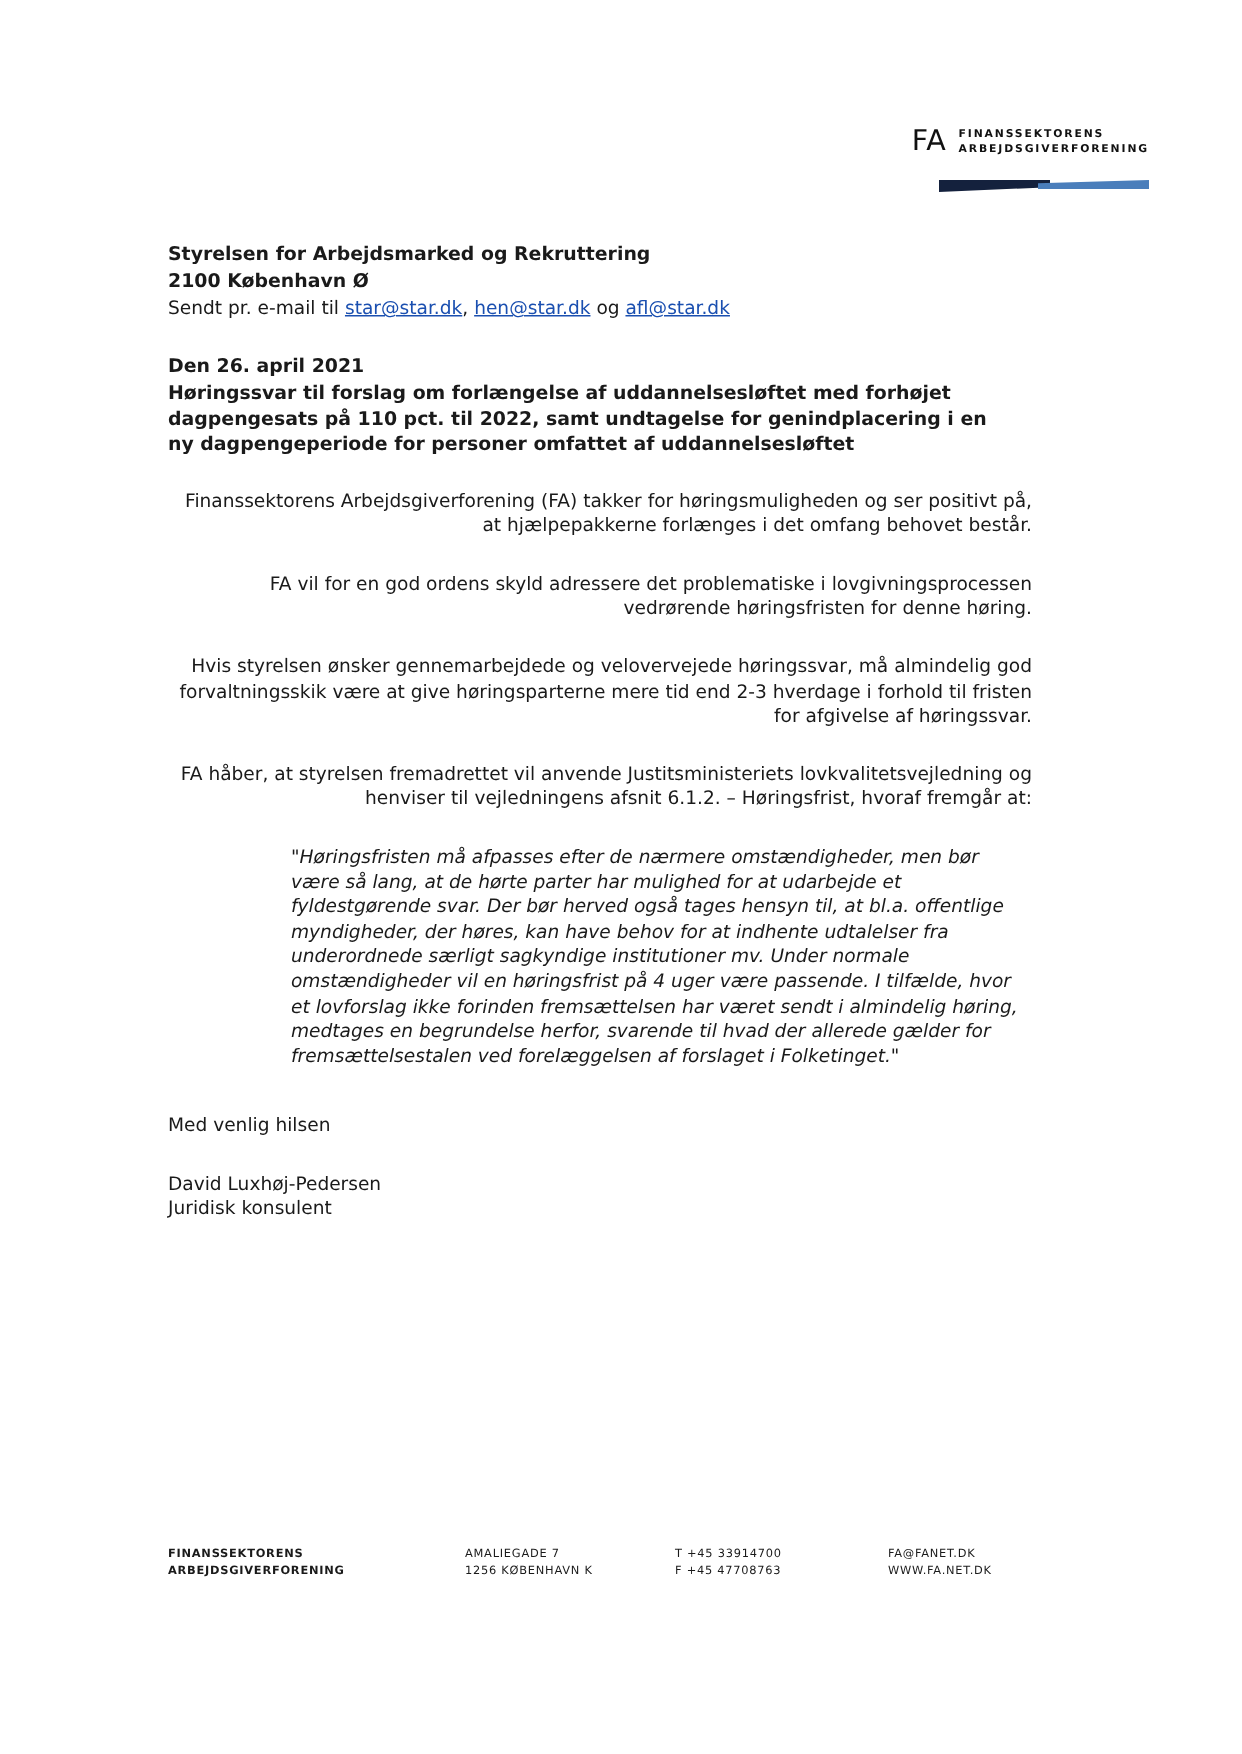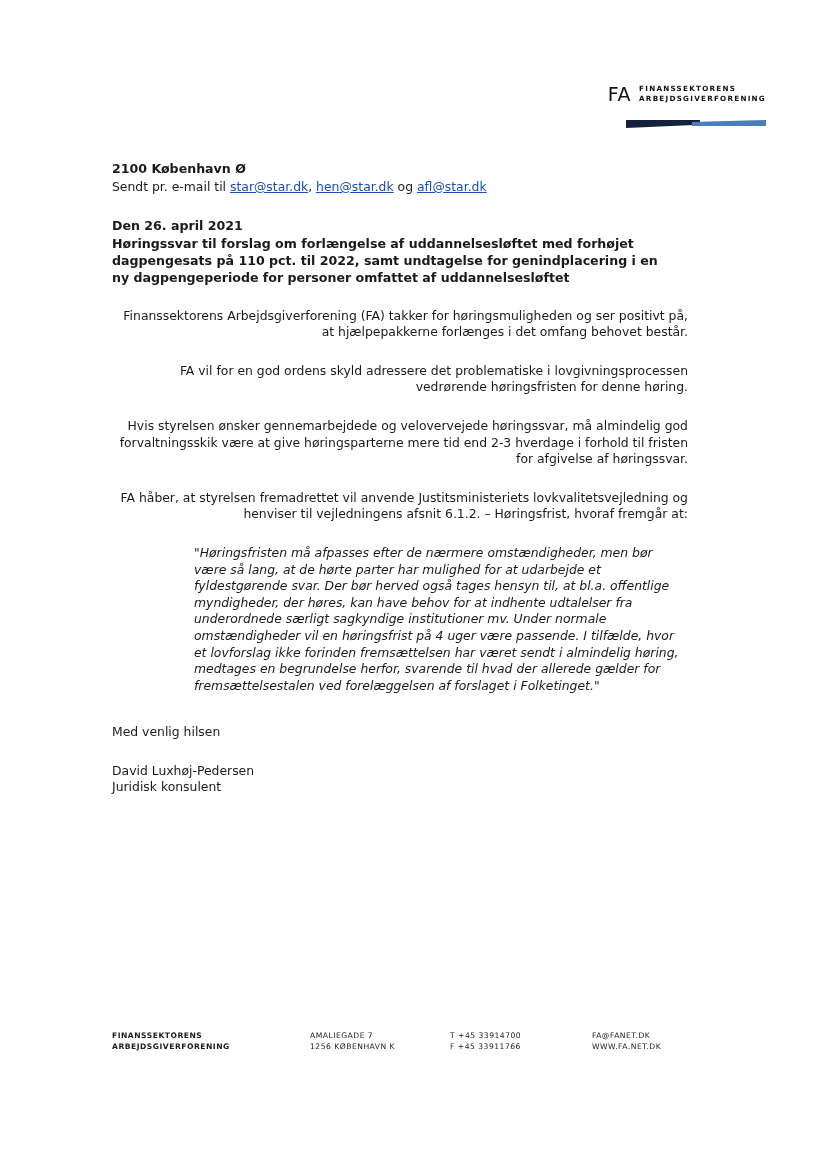--- a/index.html
+++ b/index.html
@@ -174,20 +174,21 @@
       </div>
     </div>
     <div class="logo-bar">
       <div class="dark"></div>
       <div class="blue"></div>
     </div>
   </div>
 
   <div class="content">
 
+    <div class="addr-line">Styrelsen for Arbejdsmarked og Rekruttering</div>
     <div class="addr-line">2100 København Ø</div>
 
     <div class="sent-line"><span>Sendt pr. e-mail til </span><a href="#">star@star.dk</a><span>, </span><a href="#">hen@star.dk</a><span> og </span><a href="#">afl@star.dk</a></div>
 
     <div class="date-line">Den 26. april 2021</div>
 
     <div class="subject">Høringssvar til forslag om forlængelse af uddannelsesløftet med forhøjet dagpengesats på 110 pct. til 2022, samt undtagelse for genindplacering i en ny dagpengeperiode for personer omfattet af uddannelsesløftet</div>
 
     <div class="para">Finanssektorens Arbejdsgiverforening (FA) takker for høringsmuligheden og ser positivt på, at hjælpepakkerne forlænges i det omfang behovet består.</div>
     <div class="para">FA vil for en god ordens skyld adressere det problematiske i lovgivningsprocessen vedrørende høringsfristen for denne høring.</div>
@@ -208,21 +209,21 @@
     <div class="col c1">
       <div>FINANSSEKTORENS</div>
       <div>ARBEJDSGIVERFORENING</div>
     </div>
     <div class="col c2">
       <div>AMALIEGADE 7</div>
       <div>1256 KØBENHAVN K</div>
     </div>
     <div class="col c3">
       <div>T +45 33914700</div>
-      <div>F +45 33911766</div>
+      <div>F +45 47708763</div>
     </div>
     <div class="col c4">
       <div>FA@FANET.DK</div>
       <div>WWW.FA.NET.DK</div>
     </div>
   </div>
 
 </div>
 
 </body></html>

